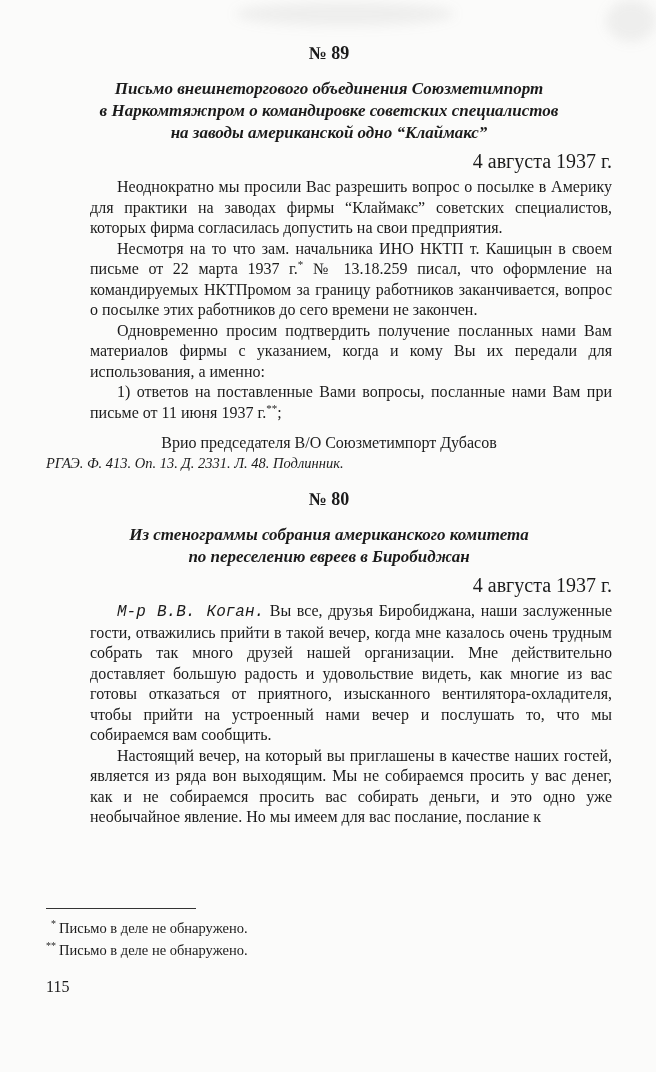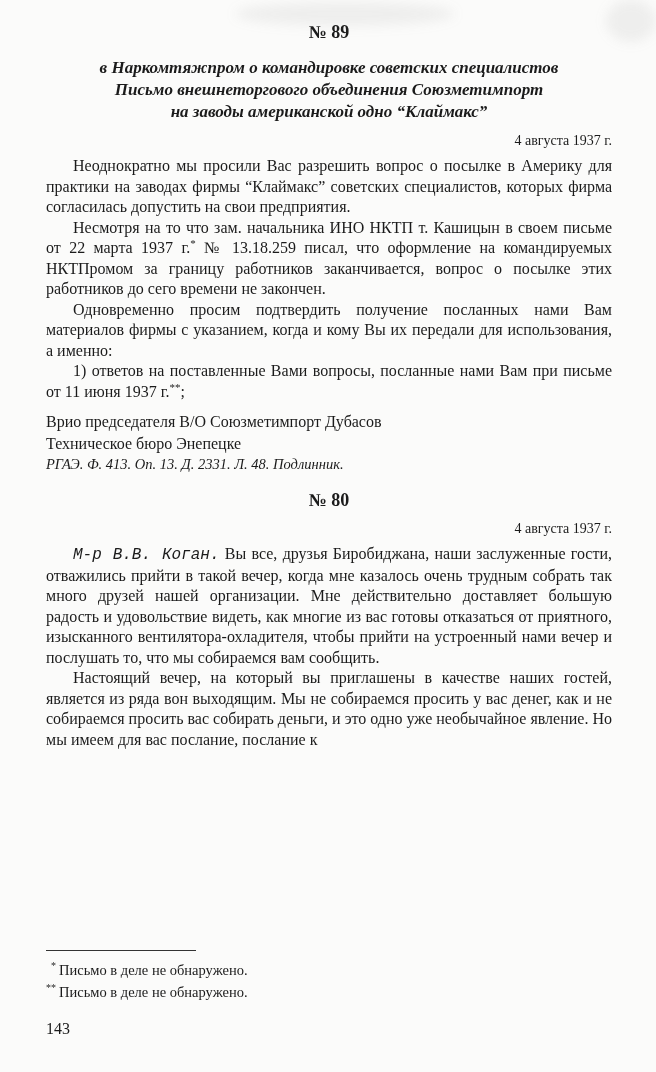--- a/index.html
+++ b/index.html
@@ -8,21 +8,21 @@
     background: #fbfbfa;
     font-family: "Liberation Serif", "DejaVu Serif", serif;
     color: #1b1b1b;
     overflow: hidden;
     position: relative;
   }
   .page {
     position: relative;
     width: 656px;
     height: 784px;
-    padding: 22px 44px 0 46px;
+    padding: 43px 44px 0 46px;
   }
   
   .artifact {
     position: absolute;
     background: rgba(130,130,130,0.10);
     filter: blur(6px);
     border-radius: 50%;
     pointer-events: none;
   }
   .a1 { left: 235px; top: 2px; width: 220px; height: 24px; }
@@ -38,57 +38,58 @@
     margin-top: 14px;
     font-size: 17px;
     font-weight: bold;
     font-style: italic;
     text-align: center;
     line-height: 22px;
   }
   .doc-title .tl { display: block; }
   .date {
     text-align: right;
-    font-size: 14px;
+    font-size: 20px;
     line-height: 21px;
     margin: 7px 0 5px 0;
   }
   p.body {
     font-size: 16px;
     line-height: 20.5px;
     text-align: justify;
     text-indent: 27px;
     hyphens: auto;
+    margin-left: 44px;
     -webkit-hyphens: auto;
   }
   sup.fn-ref {
     font-size: 11px;
     line-height: 0;
   }
   .signatures {
     margin-top: 9px;
     font-size: 16px;
     line-height: 22px;
-    text-align: left;
+    text-align: center;
   }
   .sig2 { padding-right: 22px; }
   .archive {
     margin-top: 0;
     font-size: 14.5px;
     font-style: italic;
     line-height: 18px;
   }
   .doc90 { margin-top: 17px; }
   .speaker { font-style: italic; font-family: Liberation Mono, monospace; }
 
   .page-footer {
     position: absolute;
     left: 46px;
     right: 44px;
-    top: 950px;
+    top: 908px;
   }
   .fn-rule {
     width: 150px;
     border-top: 1px solid #333;
     margin-bottom: 6px;
   }
   .footnote {
     font-size: 14.5px;
     line-height: 18px;
   }
@@ -106,46 +107,49 @@
 </head>
 <body>
 
 <main class="page">
   <div class="artifact a1"></div>
   <div class="artifact a2"></div>
 
   <section class="doc">
     <h1 class="doc-num">№ 89</h1>
     <h2 class="doc-title">
+      <span class="tl">Письмо внешнеторгового объединения Союзметимпорт</span>
       <span class="tl">в Наркомтяжпром о командировке советских специалистов</span>
-      <span class="tl">Письмо внешнеторгового объединения Союзметимпорт</span>
       <span class="tl">на заводы американской одно “Клаймакс”</span>
     </h2>
     <div class="date">4 августа 1937 г.</div>
 
     <p class="body">Неоднократно мы просили Вас разрешить вопрос о посылке в Америку для практики на заводах фирмы “Клаймакс” советских специалистов, которых фирма согласилась допустить на свои предприятия.</p>
     <p class="body"><span>Несмотря на то что зам. начальника ИНО НКТП т. Кашицын в своем письме от 22 марта 1937 г.</span><sup class="fn-ref">*</sup><span> № 13.18.259 писал, что оформление на командируемых НКТПромом за границу работников заканчивается, вопрос о посылке этих работников до сего времени не закончен.</span></p>
     <p class="body">Одновременно просим подтвердить получение посланных нами Вам материалов фирмы с указанием, когда и кому Вы их передали для использования, а именно:</p>
     <p class="body"><span>1) ответов на поставленные Вами вопросы, посланные нами Вам при письме от 11 июня 1937 г.</span><sup class="fn-ref">**</sup><span>;</span></p>
 
     <div class="signatures">
       <div class="sig1">Врио председателя В/О Союзметимпорт Дубасов</div>
-      <div class="sig2">Техническое бюро Энепецке</div>
     </div>
 
     <div class="archive">РГАЭ. Ф. 413. Оп. 13. Д. 2331. Л. 48. Подлинник.</div>
   </section>
 
   <section class="doc doc90">
     <h1 class="doc-num">№ 80</h1>
+    <h2 class="doc-title">
+      <span class="tl">Из стенограммы собрания американского комитета</span>
+      <span class="tl">по переселению евреев в Биробиджан</span>
+    </h2>
     <div class="date">4 августа 1937 г.</div>
 
     <p class="body"><span class="speaker">М-р В.В. Коган.</span><span> Вы все, друзья Биробиджана, наши заслуженные гости, отважились прийти в такой вечер, когда мне казалось очень трудным собрать так много друзей нашей организации. Мне действительно доставляет большую радость и удовольствие видеть, как многие из вас готовы отказаться от приятного, изысканного вентилятора-охладителя, чтобы прийти на устроенный нами вечер и послушать то, что мы собираемся вам сообщить.</span></p>
     <p class="body">Настоящий вечер, на который вы приглашены в качестве наших гостей, является из ряда вон выходящим. Мы не собираемся просить у вас денег, как и не собираемся просить вас собирать деньги, и это одно уже необычайное явление. Но мы имеем для вас послание, послание к</p>
   </section>
 
   <footer class="page-footer">
     <div class="fn-rule"></div>
     <div class="footnote first"><sup class="fn-marker">*</sup><span class="fn-text">Письмо в деле не обнаружено.</span></div>
     <div class="footnote"><sup class="fn-marker">**</sup><span class="fn-text">Письмо в деле не обнаружено.</span></div>
-    <div class="page-number">143</div>
+    <div class="page-number">115</div>
   </footer>
 </main>
 
 </body></html>

